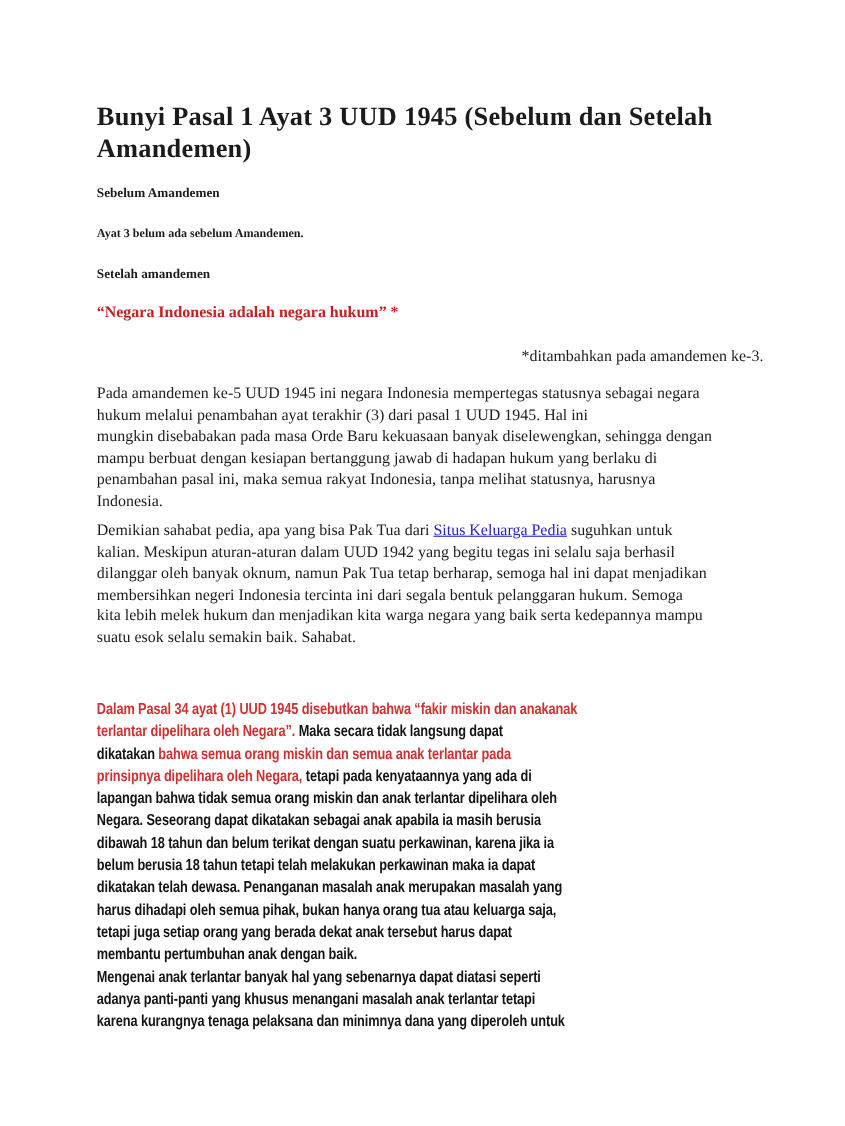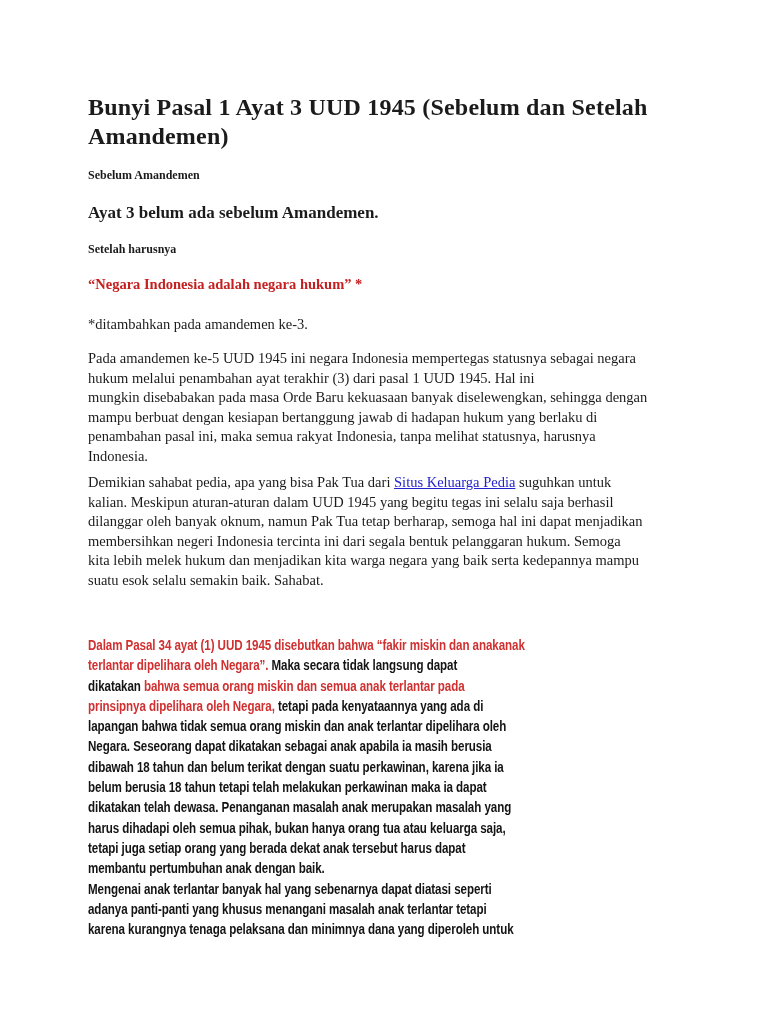--- a/index.html
+++ b/index.html
@@ -28,31 +28,31 @@
     font-size:24px;line-height:29px;
     letter-spacing:0.2px;
     color:var(--text);
   }
   .h-before, .h-after{
     margin:16px 0 0;
     font-weight:bold;font-size:12px;line-height:17px;
   }
   .h-note{
     margin:21px 0 0;
-    font-weight:bold;font-size:17px;line-height:15px;
+    font-weight:bold;font-size:11px;line-height:15px;
   }
   .h-after{margin-top:21px;}
   .red-quote{
     margin:19px 0 0;
     font-weight:bold;font-size:14.5px;line-height:15px;
     color:var(--red-serif);
   }
   .footnote{
     margin:24px 0 0;
-    font-size:14.5px;line-height:16px;
+    font-size:14.5px;line-height:16px;text-align:right;
   }
   .para-1{
     margin:17px 0 0;
     font-size:14.5px;line-height:19.5px;
   }
   .para-2{
     margin:7px 0 0;
     font-size:14.5px;line-height:19.5px;
   }
   .article-2{
@@ -83,40 +83,40 @@
 
     <h1 class="doc-title">
         <div class="line"><span class="seg-n">Bunyi Pasal 1 Ayat 3 UUD 1945 (Sebelum dan Setelah</span></div>
         <div class="line"><span class="seg-n">Amandemen)</span></div>
       </h1>
 
     <h2 class="h-before">Sebelum Amandemen</h2>
 
     <h3 class="h-note">Ayat 3 belum ada sebelum Amandemen.</h3>
 
-    <h2 class="h-after">Setelah harusnya</h2>
+    <h2 class="h-after">Setelah amandemen</h2>
 
     <div class="red-quote">
         <div class="line"><span class="seg-n">“Negara Indonesia adalah negara hukum” *</span></div>
       </div>
 
     <div class="footnote">*ditambahkan pada amandemen ke-3.</div>
 
     <div class="para-1">
         <div class="line"><span class="seg-n">Pada amandemen ke-5 UUD 1945 ini negara Indonesia mempertegas statusnya sebagai negara</span></div>
         <div class="line"><span class="seg-n">hukum melalui penambahan ayat terakhir (3) dari pasal 1 UUD 1945. Hal ini</span></div>
         <div class="line"><span class="seg-n">mungkin disebabakan pada masa Orde Baru kekuasaan banyak diselewengkan, sehingga dengan</span></div>
         <div class="line"><span class="seg-n">mampu berbuat dengan kesiapan bertanggung jawab di hadapan hukum yang berlaku di</span></div>
         <div class="line"><span class="seg-n">penambahan pasal ini, maka semua rakyat Indonesia, tanpa melihat statusnya, harusnya</span></div>
         <div class="line"><span class="seg-n">Indonesia.</span></div>
       </div>
 
     <div class="para-2">
         <div class="line"><span class="seg-n">Demikian sahabat pedia, apa yang bisa Pak Tua dari </span><a class="doc-link" href="#">Situs Keluarga Pedia</a><span class="seg-n"> suguhkan untuk</span></div>
-        <div class="line"><span class="seg-n">kalian. Meskipun aturan-aturan dalam UUD 1945 yang begitu tegas ini selalu saja berhasil</span></div>
+        <div class="line"><span class="seg-n">kalian. Meskipun aturan-aturan dalam UUD 1942 yang begitu tegas ini selalu saja berhasil</span></div>
         <div class="line"><span class="seg-n">dilanggar oleh banyak oknum, namun Pak Tua tetap berharap, semoga hal ini dapat menjadikan</span></div>
         <div class="line"><span class="seg-n">membersihkan negeri Indonesia tercinta ini dari segala bentuk pelanggaran hukum. Semoga</span></div>
         <div class="line"><span class="seg-n">kita lebih melek hukum dan menjadikan kita warga negara yang baik serta kedepannya mampu</span></div>
         <div class="line"><span class="seg-n">suatu esok selalu semakin baik. Sahabat.</span></div>
       </div>
 
     <div class="article-2">
         <div class="line"><span class="seg-r">Dalam Pasal 34 ayat (1) UUD 1945 disebutkan bahwa “fakir miskin dan anakanak</span></div>
         <div class="line"><span class="seg-r">terlantar dipelihara oleh Negara”.</span><span class="seg-n"> Maka secara tidak langsung dapat</span></div>
         <div class="line"><span class="seg-n">dikatakan </span><span class="seg-r">bahwa semua orang miskin dan semua anak terlantar pada</span></div>

